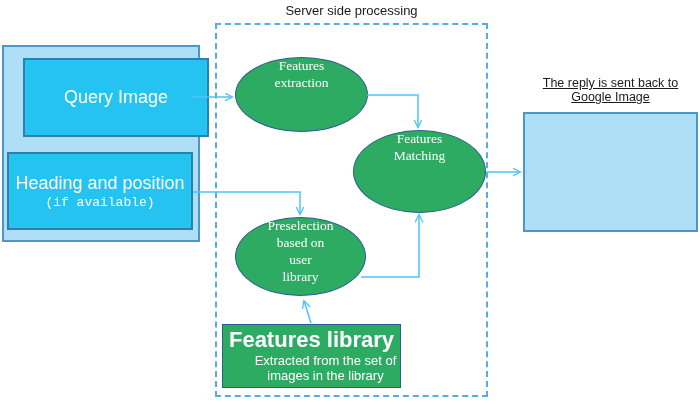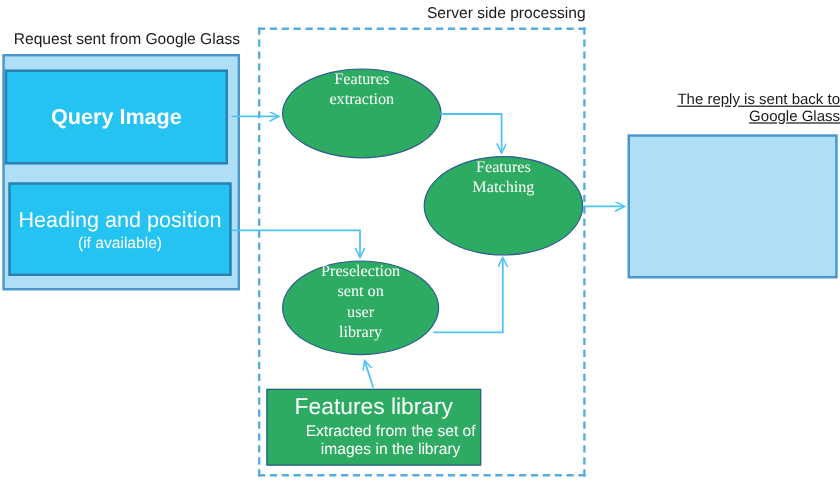--- a/index.html
+++ b/index.html
@@ -9,21 +9,21 @@
     height: 404px;
     background: #ffffff;
     font-family: "Liberation Sans", sans-serif;
     overflow: hidden;
   }
   .ext-label {
     position: absolute;
     color: var(--label-text, #1a1a1a);
     font-size: 13px;
     line-height: 1.15;
-    text-align: right;
+    text-align: center;
   }
   #label-request { left: 2px; top: 26px; width: 198px; }
   #label-server  { left: 215px; top: 4px; width: 273px; }
   #label-reply   { left: 521px; top: 76px; width: 179px; font-size: 12.5px; text-decoration: underline; }
 
   #left-container {
     position: absolute;
     left: 2px; top: 45px;
     width: 194px; height: 193px;
     background: var(--container-fill, #aedff7);
@@ -33,23 +33,23 @@
     position: absolute;
     background: var(--cyan-fill, #24c3f2);
     border: 2px solid var(--cyan-border, #2d7fb0);
     color: var(--node-text, #ffffff);
     display: flex;
     flex-direction: column;
     align-items: center;
     justify-content: center;
     text-align: center;
   }
-  #query-box   { left: 4px; top: 58px;  width: 182px; height: 75px; font-size: 18px; font-weight: bold; }
+  #query-box   { left: 23px; top: 58px;  width: 182px; height: 75px; font-size: 18px; }
   #heading-box { left: 7px; top: 152px; width: 182px; height: 74px; font-size: 18px; align-items: center; }
-  #heading-box .subtext { font-size: 13px; margin-top: 1px; }
+  #heading-box .subtext { font-size: 13px; margin-top: 1px; font-family: Liberation Mono, monospace; }
 
   #server-box {
     position: absolute;
     left: 215px; top: 23px;
     width: 269px; height: 370px;
     border: 2px dashed var(--dashed-border, #56aee0);
   }
 
   .green-ellipse {
     position: absolute;
@@ -75,21 +75,21 @@
     width: 177px; height: 62px;
     background: var(--green-fill, #2eab63);
     border: 1.5px solid var(--green-border, #2c5d8f);
     color: var(--node-text, #ffffff);
     display: flex;
     flex-direction: column;
     align-items: center;
     justify-content: center;
     text-align: center;
   }
-  #library-rect .lib-title { font-size: 19px; line-height: 1.1; }
+  #library-rect .lib-title { font-size: 22px; line-height: 1.1; font-weight: bold; }
   #library-rect .lib-sub   { font-size: 13px; line-height: 1.2; padding-left: 28px; }
 
   #right-box {
     position: absolute;
     left: 523px; top: 112px;
     width: 171px; height: 116px;
     background: var(--container-fill, #aedff7);
     border: 2px solid var(--container-border, #4a97cc);
   }
   #result-ellipse {
@@ -124,27 +124,26 @@
     fill: none;
     stroke: var(--arrow, #4ec3f7);
     stroke-width: 1.3;
   }
 </style>
 </head>
 <body>
 
 <div id="canvas">
 
-  <div id="label-request" class="ext-label">Request sent from Google Glass</div>
 
   <div id="label-server" class="ext-label">Server side processing</div>
 
   <div id="label-reply" class="ext-label">
     <span>The reply is sent back to</span><br>
-    <span>Google Glass</span>
+    <span>Google Image</span>
   </div>
 
   <div id="left-container"></div>
 
   <div id="query-box" class="cyan-box">
     <span>Query Image</span>
   </div>
 
   <div id="heading-box" class="cyan-box">
     <span>Heading and position</span>
@@ -158,21 +157,21 @@
     <span>extraction</span>
   </div>
 
   <div id="ellipse-matching" class="green-ellipse">
     <span>Features</span>
     <span>Matching</span>
   </div>
 
   <div id="ellipse-preselection" class="green-ellipse">
     <span>Preselection</span>
-    <span>sent on</span>
+    <span>based on</span>
     <span>user</span>
     <span>library</span>
   </div>
 
   <div id="library-rect">
     <span class="lib-title">Features library</span>
     <span class="lib-sub">Extracted from the set of</span>
     <span class="lib-sub">images in the library</span>
   </div>
 

